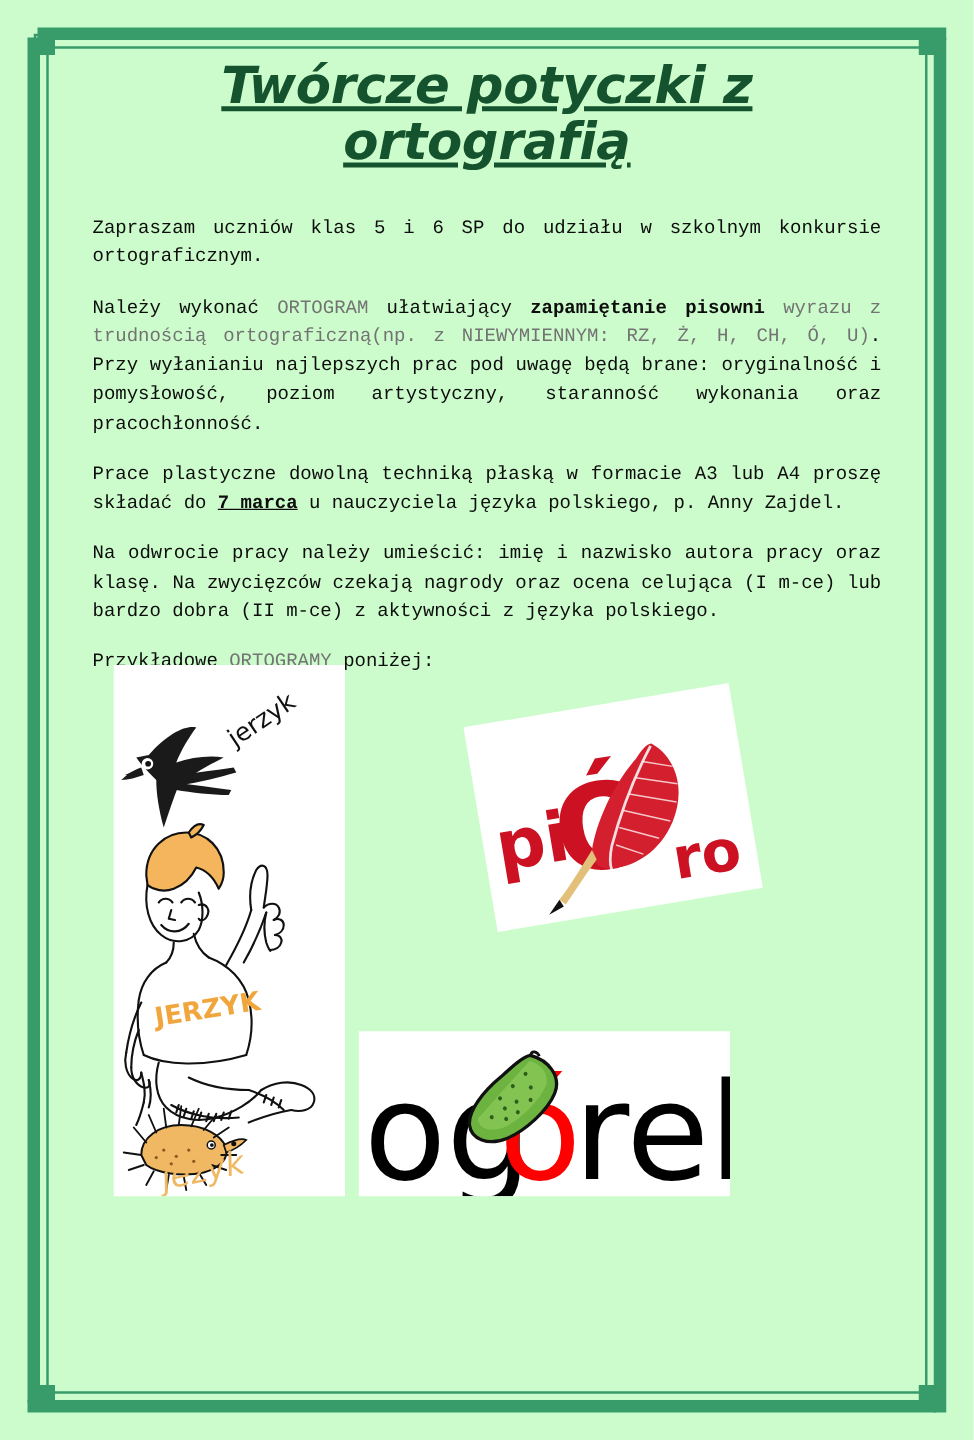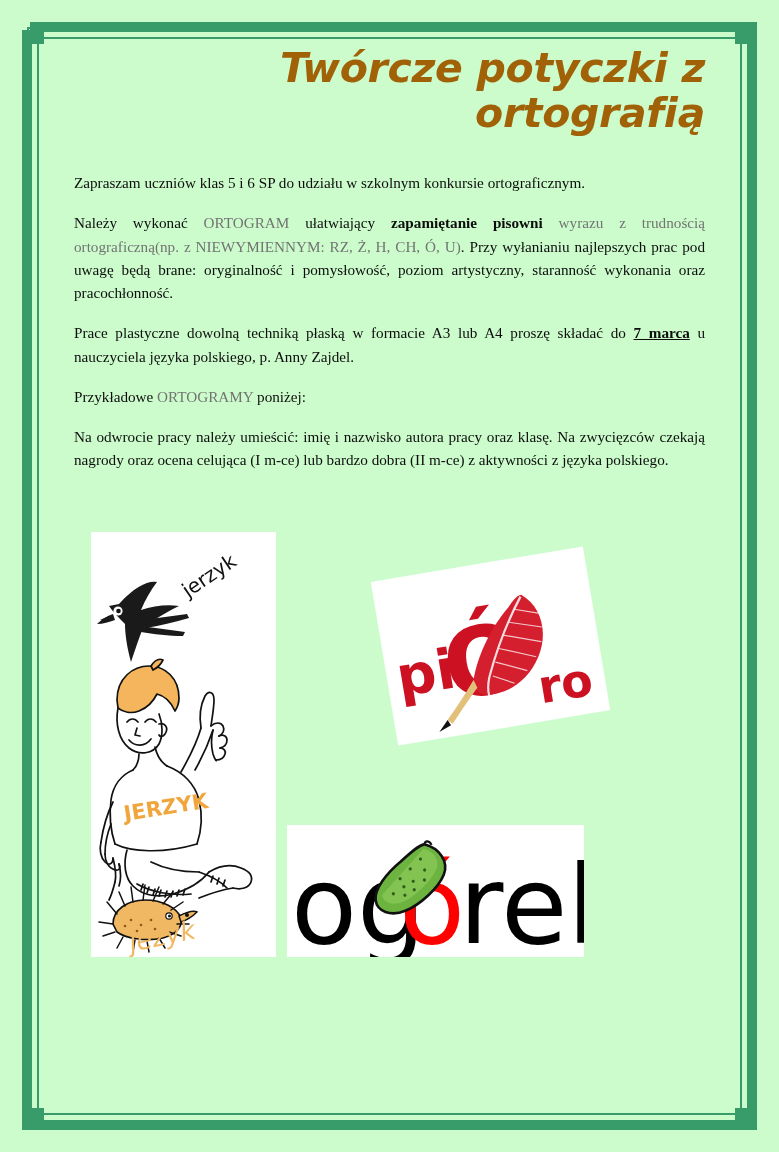--- a/index.html
+++ b/index.html
@@ -52,39 +52,40 @@
   
   .content {
     position: absolute;
     left: 0; right: 0; top: 0;
     padding: 0 74px;
   }
 
   .title {
     margin: 0;
     padding-top: 46px;
-    text-align: right;
-    color: #a16207;
+    text-align: center;
+    color: #14532d;
     font-size: 41px;
     font-weight: bold;
     font-style: italic;
     letter-spacing: -0.3px;
     line-height: 1.1;
     font-family: "DejaVu Sans", sans-serif;
+    text-decoration: underline;
   }
 
   .body-text { margin-top: 35px; }
 
   .para {
     margin: 16px 0 17px 0;
     font-size: 15.2px;
     line-height: 1.53;
     color: #0d0d0d;
     text-align: justify;
-    font-family: Liberation Serif, serif;
+    font-family: Liberation Mono, monospace;
   }
   .para:last-child { margin-bottom: 0; }
 
   .red { color: #737373; }
   .bold { font-weight: bold; }
   .bold-underline { font-weight: bold; text-decoration: underline; }
 
   
   .gallery {
     position: absolute;
@@ -149,23 +150,23 @@
     <h1 class="title">Twórcze potyczki z ortografią</h1>
 
     <div class="body-text">
 
       <p class="para"><span>Zapraszam uczniów klas 5 i 6 SP do udziału w szkolnym konkursie ortograficznym.</span></p>
 
       <p class="para"><span>Należy wykonać </span><span class="red">ORTOGRAM</span><span> ułatwiający </span><span class="bold">zapamiętanie pisowni</span><span> </span><span class="red">wyrazu z trudnością ortograficzną(np. z NIEWYMIENNYM: RZ, Ż, H, CH, Ó, U)</span><span>. Przy wyłanianiu najlepszych prac pod uwagę będą brane: oryginalność i pomysłowość, poziom artystyczny, staranność wykonania oraz pracochłonność.</span></p>
 
       <p class="para"><span>Prace plastyczne dowolną techniką płaską w formacie A3 lub A4 proszę składać do </span><span class="bold-underline">7 marca</span><span> u nauczyciela języka polskiego, p. Anny Zajdel.</span></p>
 
+      <p class="para"><span>Na odwrocie pracy należy umieścić: imię i nazwisko autora pracy oraz klasę. Na zwycięzców czekają nagrody oraz ocena celująca (I m-ce) lub bardzo dobra (II m-ce) z aktywności z języka polskiego.</span></p>
+
       <p class="para"><span>Przykładowe </span><span class="red">ORTOGRAMY</span><span> poniżej:</span></p>
-
-      <p class="para"><span>Na odwrocie pracy należy umieścić: imię i nazwisko autora pracy oraz klasę. Na zwycięzców czekają nagrody oraz ocena celująca (I m-ce) lub bardzo dobra (II m-ce) z aktywności z języka polskiego.</span></p>
 
     </div>
   </div>
 
   <div class="gallery">
 
     <div class="card-jerzyk">
       <svg viewBox="0 0 185 425" width="185" height="425">
 
         <g>

